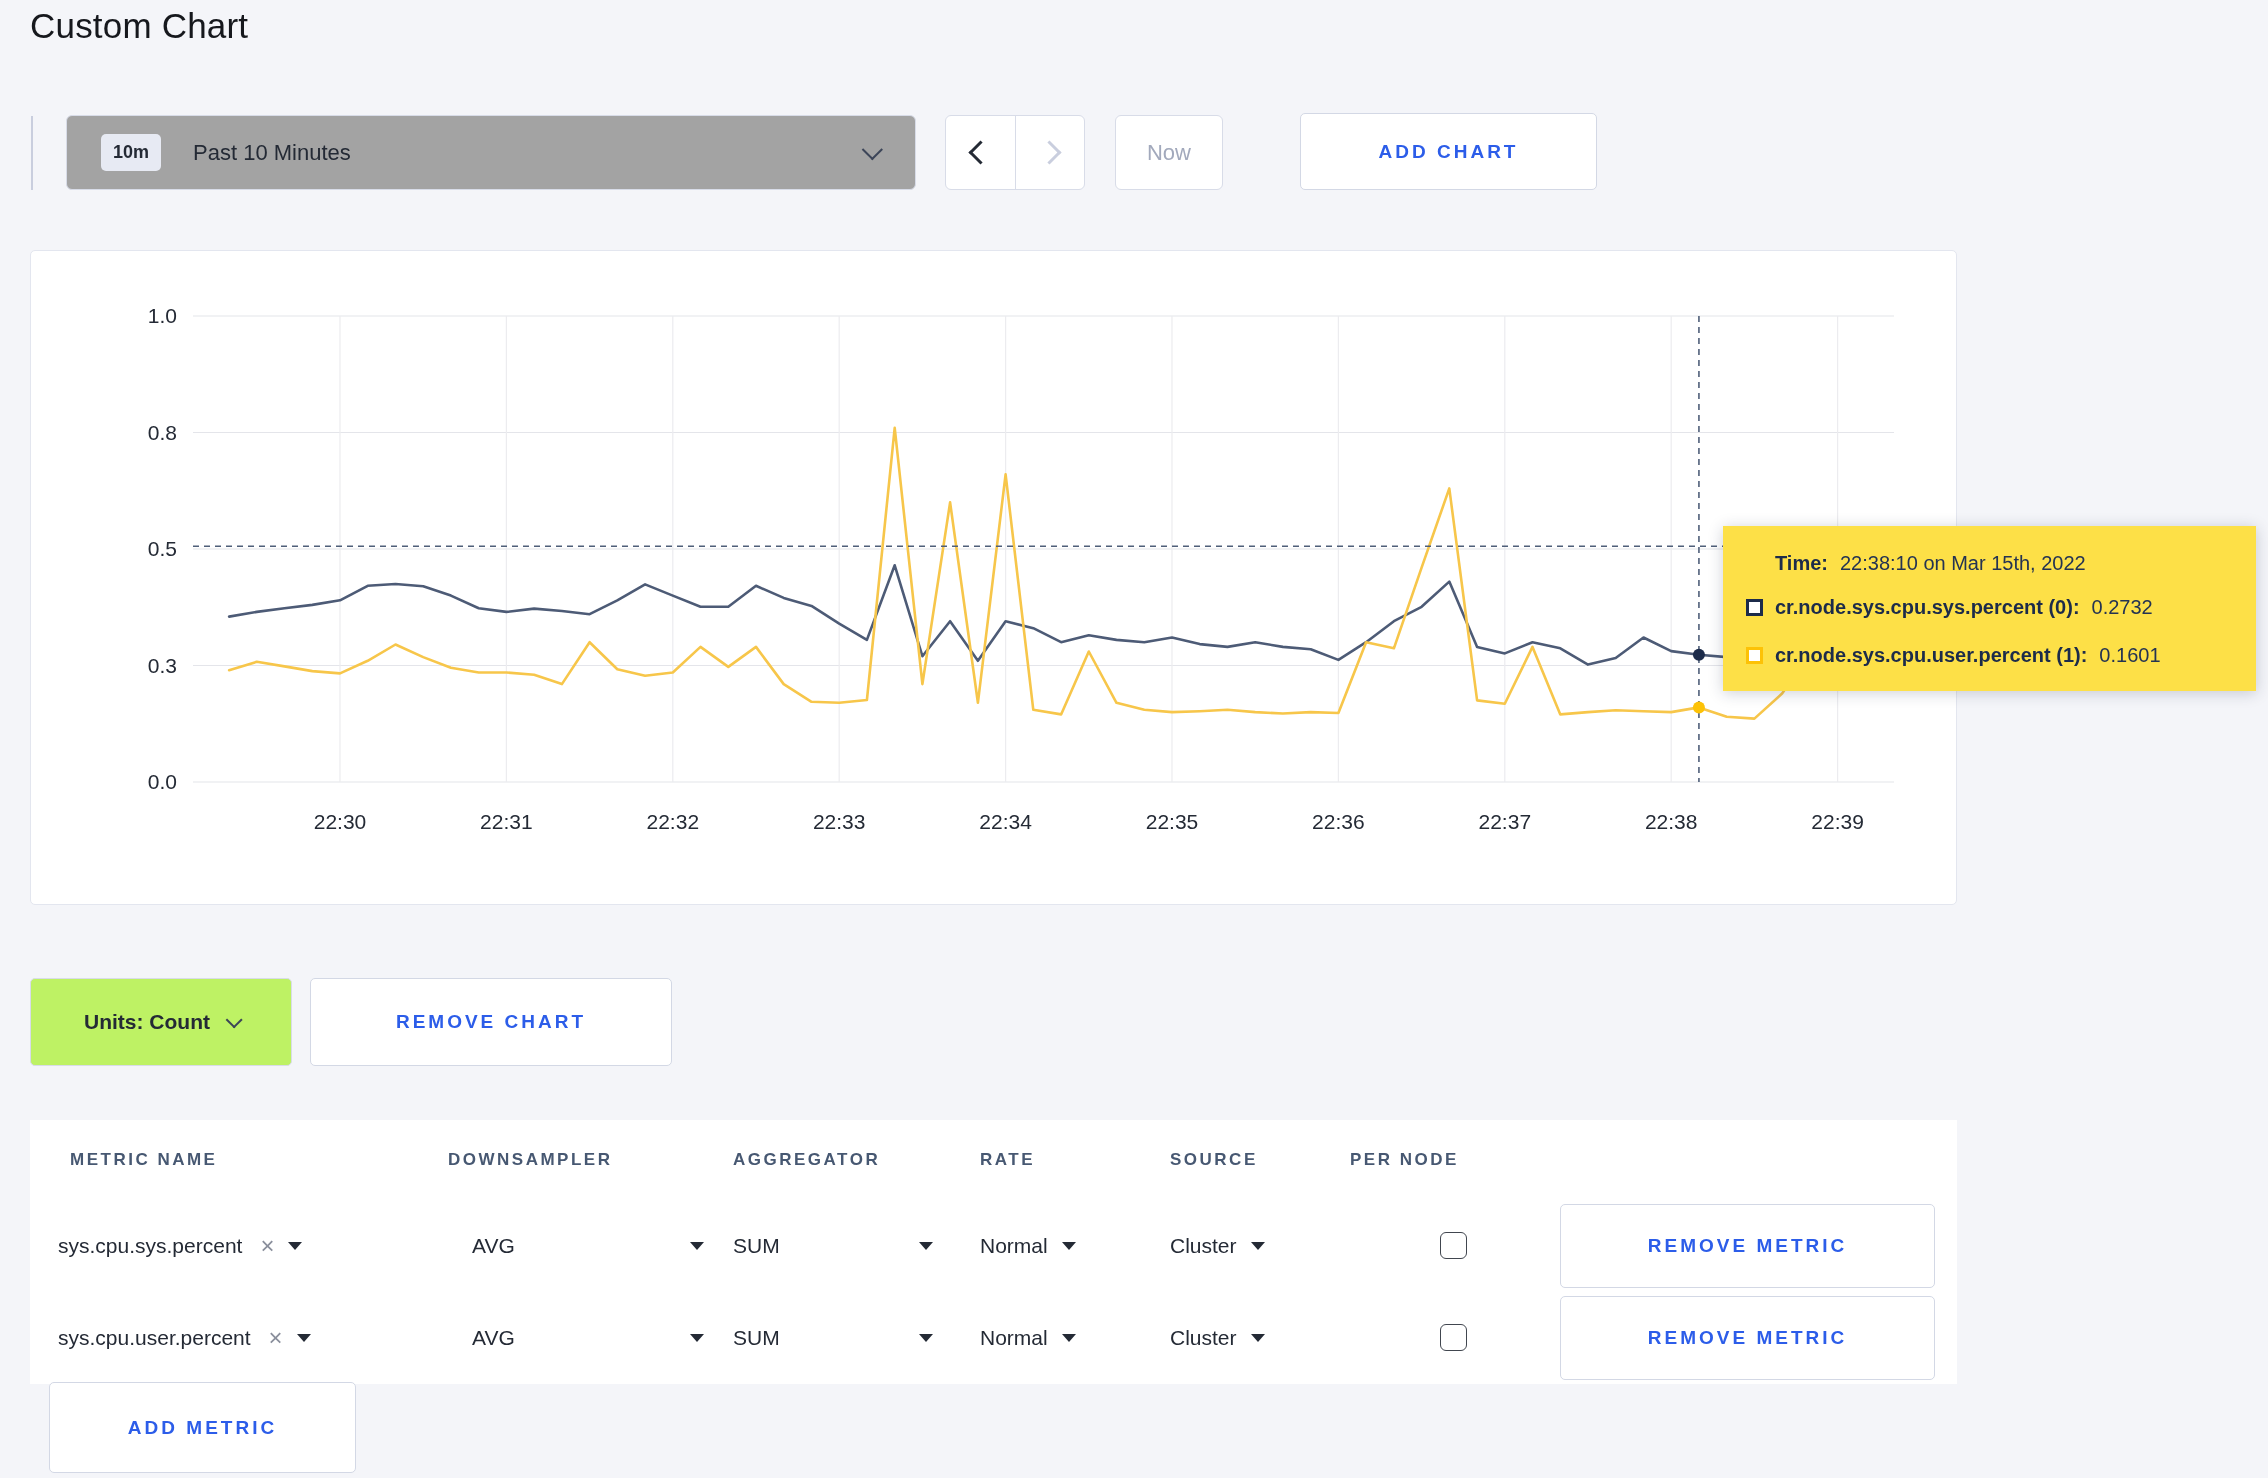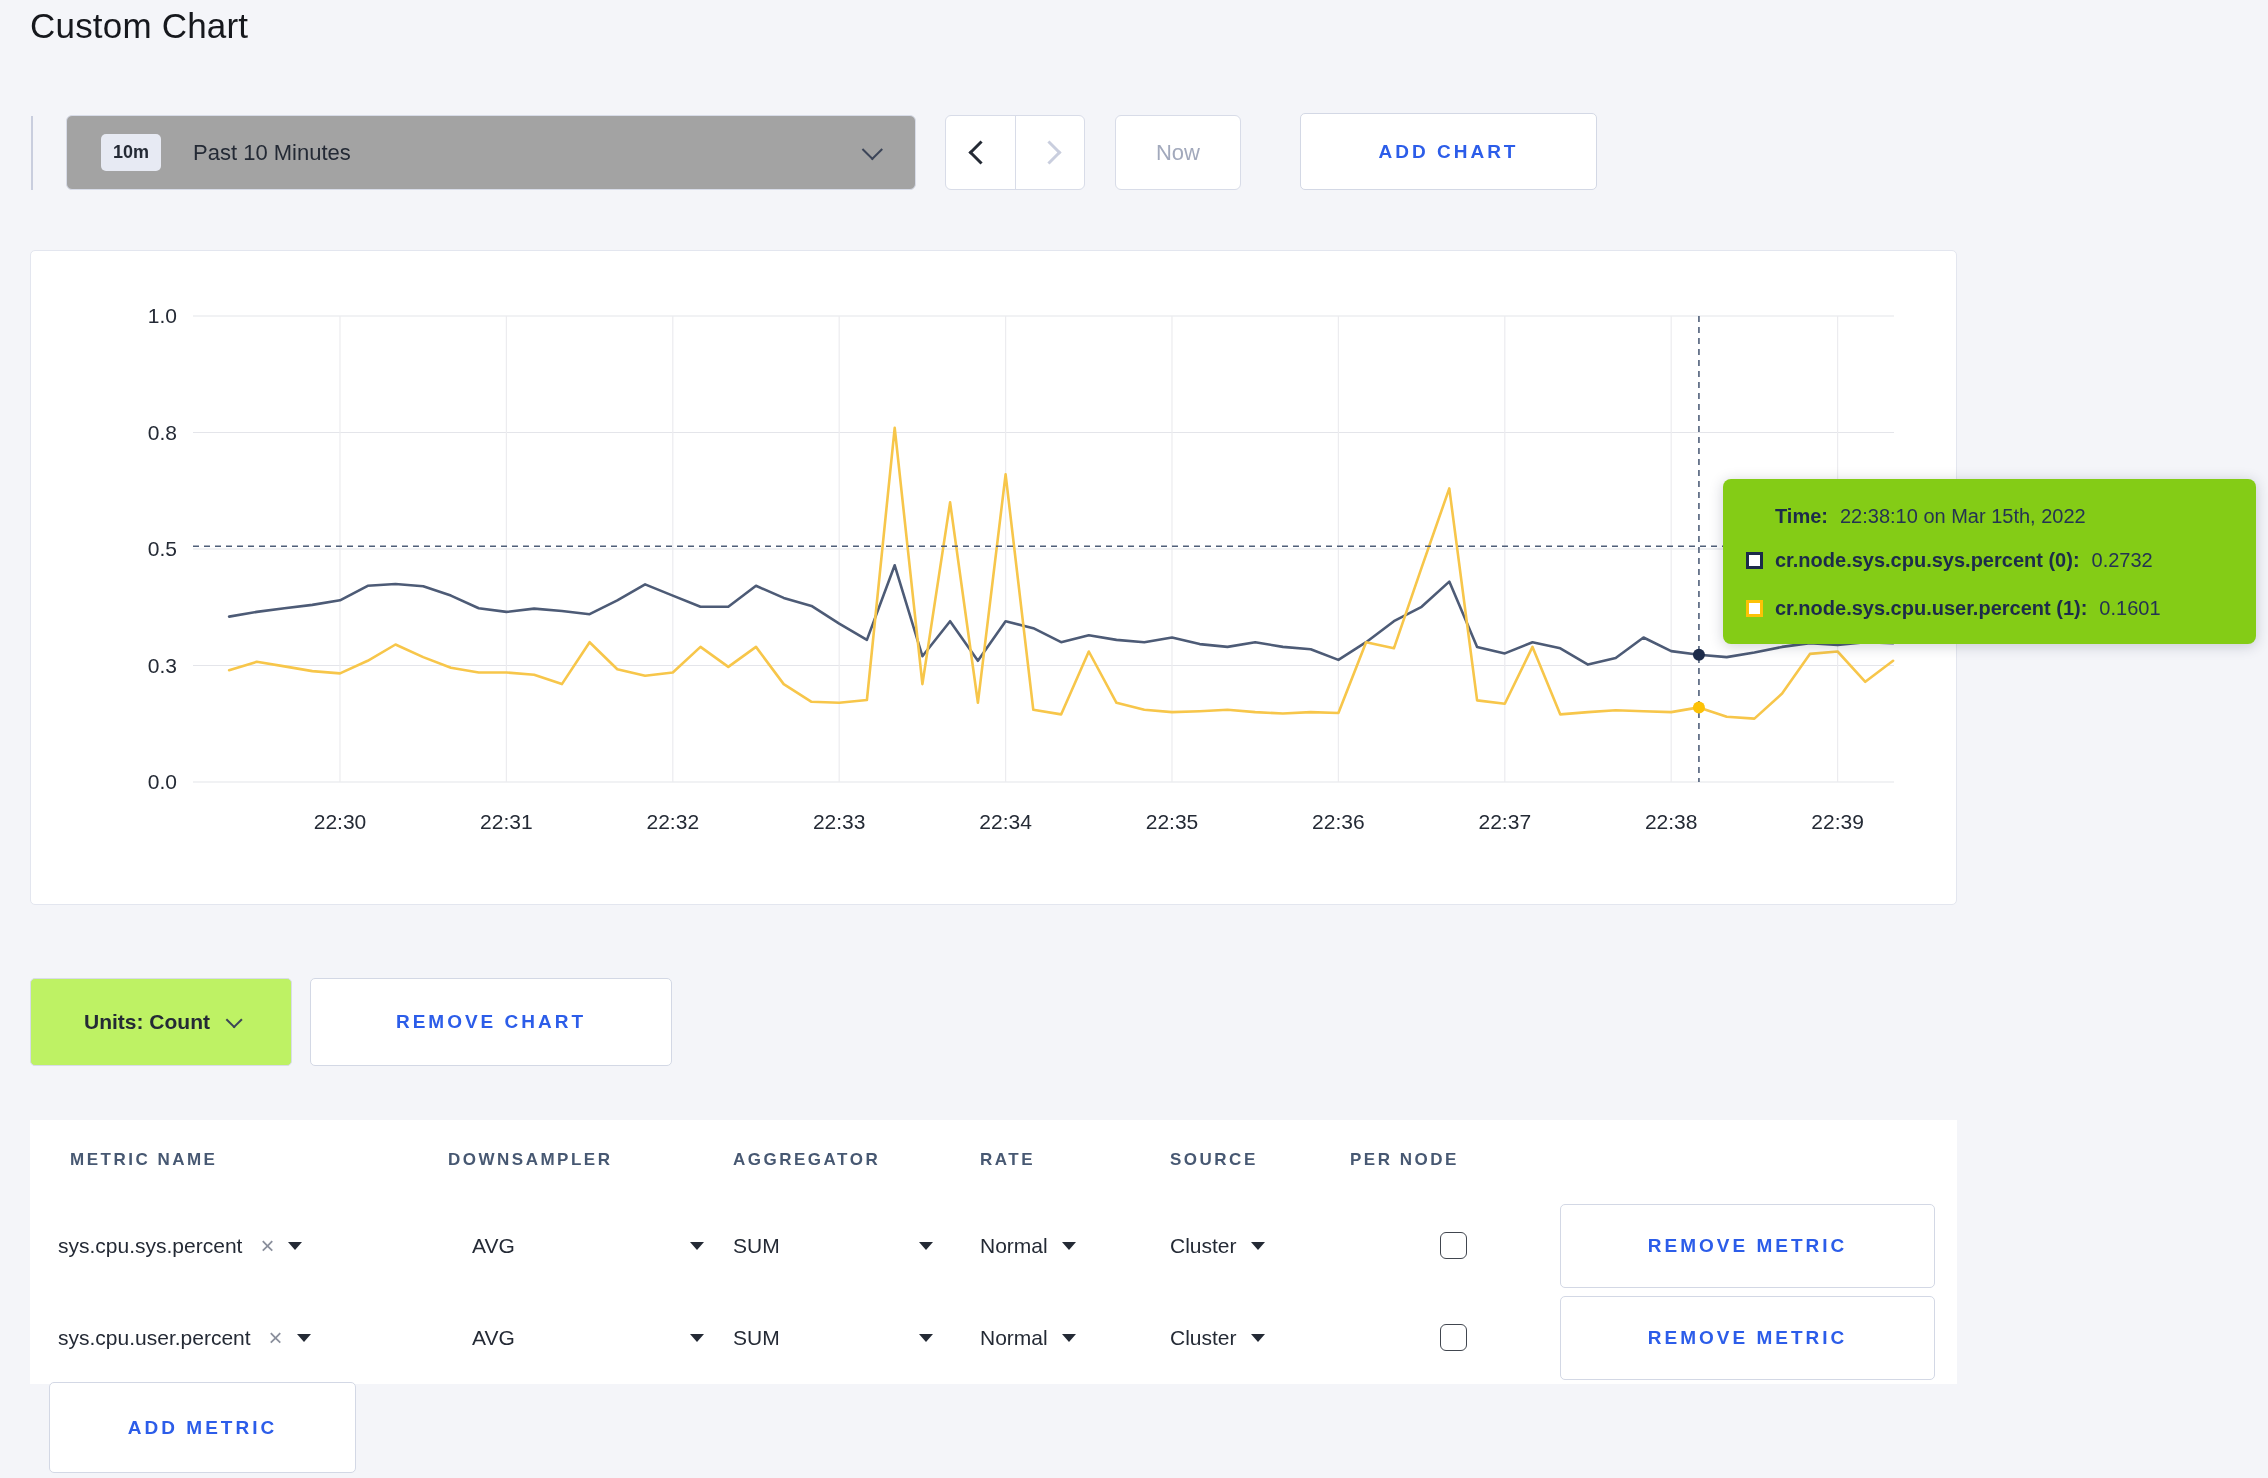--- a/index.html
+++ b/index.html
@@ -47,21 +47,21 @@
     background: #fff; border: 1px solid #d8dce8; border-radius: 6px;
     display: flex;
   }
   .arrow-btn { flex: 1; display:flex; align-items:center; justify-content:center; cursor:pointer; }
   .arrow-btn + .arrow-btn { border-left: 1px solid #d8dce8; }
   .chev { width: 17px; height: 17px; border-right: 3px solid; border-bottom: 3px solid; }
   .chev-left  { color: #242a35; transform: rotate(135deg); }
   .chev-right { color: #c9cede; transform: rotate(-45deg); }
 
   .now-button {
-    left: 1115px; top: 115px; width: 126px; height: 75px;
+    left: 1115px; top: 115px; width: 108px; height: 75px;
     background: #fff; border: 1px solid #d8dce8; border-radius: 6px;
     display:flex; align-items:center; justify-content:center;
     font-size: 22px; color: #a2a9bc;
   }
 
   .btn-outline {
     background: #fff; border: 1px solid #d3d8e5; border-radius: 5px;
     color: #2c5de9; font-size: 19px; font-weight: 600;
     letter-spacing: 3px; text-transform: uppercase;
     display: flex; align-items: center; justify-content: center;
@@ -72,22 +72,22 @@
   
   .chart-card {
     left: 30px; top: 250px; width: 1927px; height: 655px;
     background: #fff; border: 1px solid #e3e6ef; border-radius: 5px;
   }
   .chart-svg { position:absolute; left:0; top:0; }
   .axis-label { font: 21px "Liberation Sans", sans-serif; fill: #242a35; }
 
   
   .chart-tooltip {
-    left: 1723px; top: 479px; width: 533px; height: 165px;
-    background: #84cc16; border-radius: 8px;
+    left: 1723px; top: 526px; width: 533px; height: 165px;
+    background: #fde047; border-radius: 0;
     box-shadow: 0 2px 14px rgba(32,42,70,0.22);
     padding: 17px 20px 0 23px;
     font-size: 20px; color: #1c2b4a;
     z-index: 5;
   }
   .tooltip-time-row { margin-left: 29px; height: 40px; display:flex; align-items:center; }
   .tooltip-series-row { height: 48px; display:flex; align-items:center; }
   .tooltip-label { font-weight: 700; margin-right: 12px; }
   .tooltip-value { font-weight: 400; color: #243352; text-align: center; }
   .swatch { width: 17px; height: 17px; border: 3px solid #1c2b4a; margin-right: 12px; flex:0 0 auto; background:#fff; }

